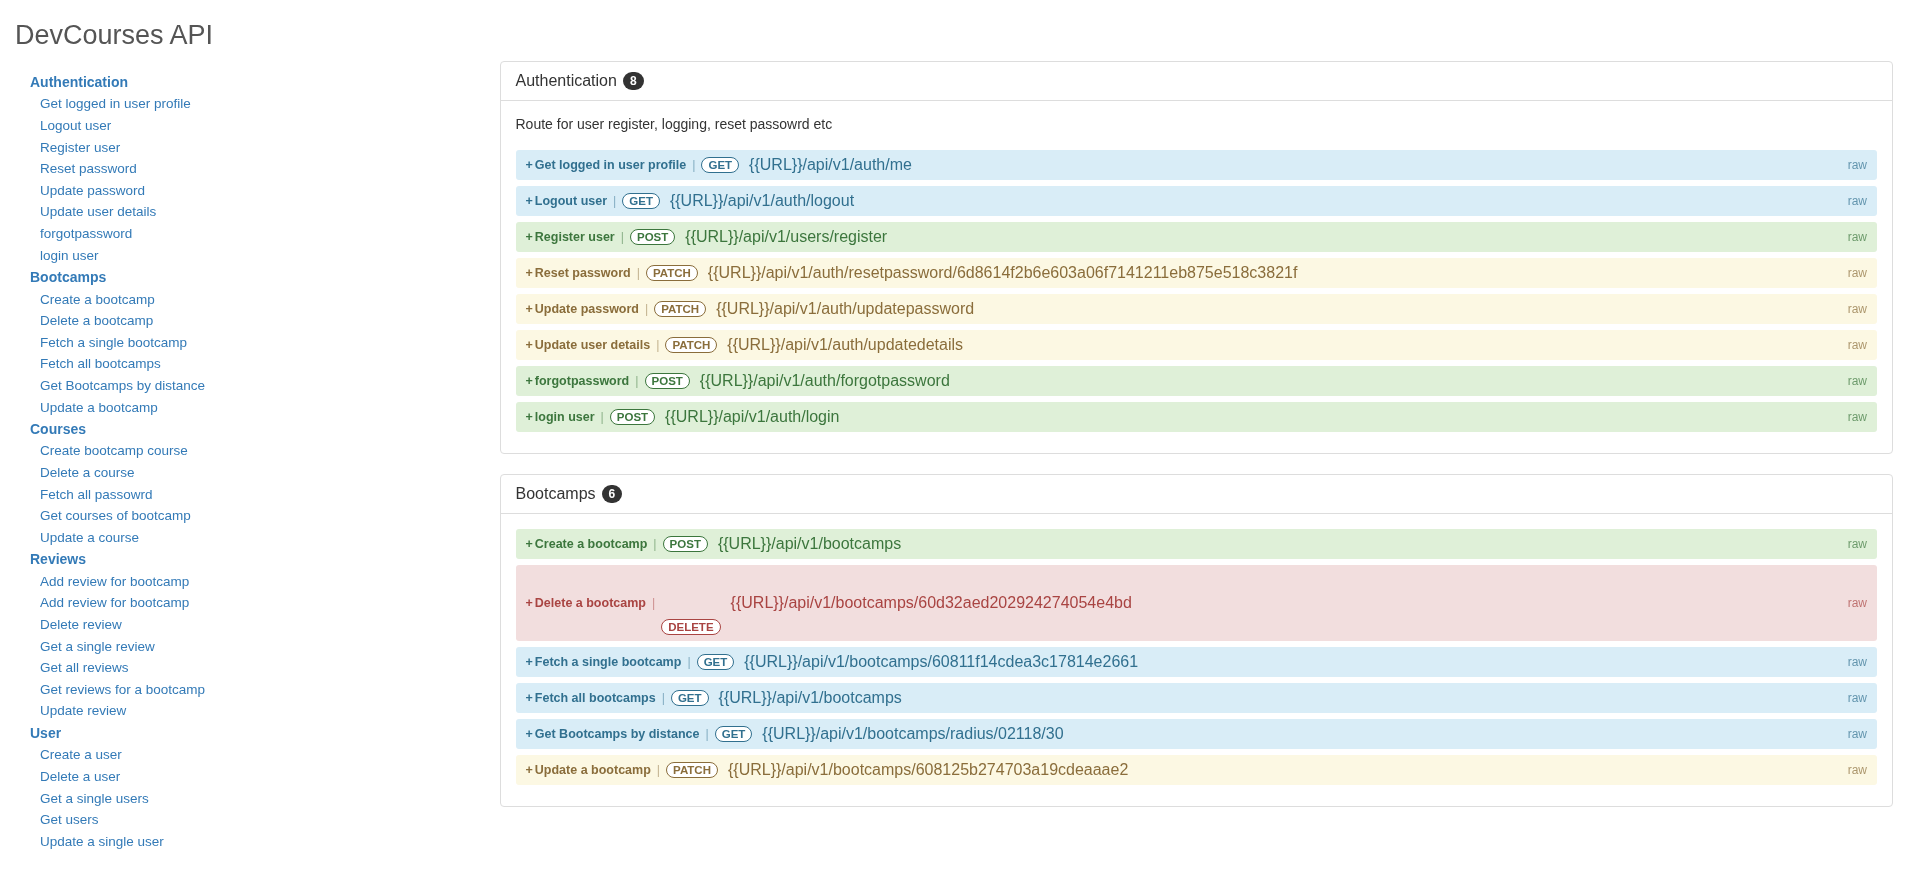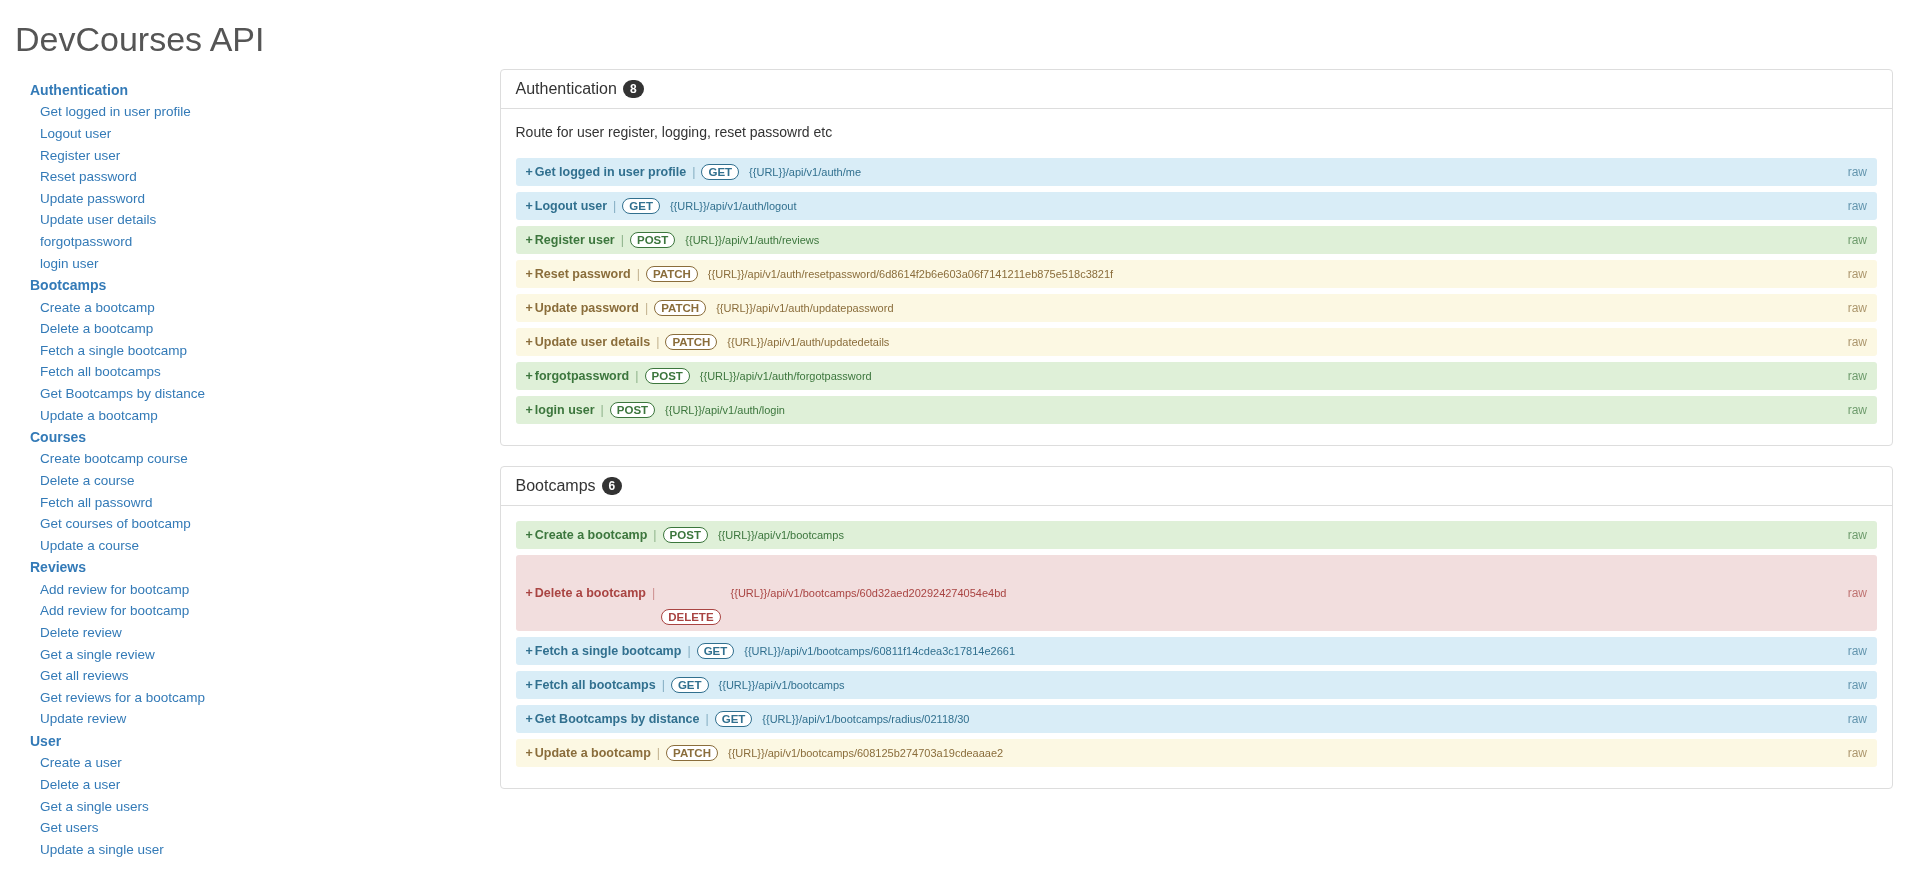--- a/index.html
+++ b/index.html
@@ -5,21 +5,21 @@
   * { box-sizing: border-box; }
   body {
     margin: 0;
     font-family: "Helvetica Neue", Helvetica, Arial, sans-serif;
     font-size: 14px;
     color: #333;
     background: #fff;
   }
   .container { padding: 0 15px; }
   h2.page-title {
-    font-size: 34px;
+    font-size: 27px;
     font-weight: 500;
     color: #555;
     margin: 20px 0 10px;
   }
   .layout { display: flex; }
   .sidebar {
     width: 25%;
     padding: 10px 0 20px 15px;
   }
   .sidebar ul { list-style: none; padding: 0; margin: 0; }
@@ -95,21 +95,21 @@
   .req-row .sep { margin: 0 6px; color: inherit; opacity: 0.5; }
   .method-badge {
     display: inline-block;
     border: 1px solid;
     padding: 1px 6px;
     border-radius: 8px;
     font-size: 11.5px;
     font-weight: 600;
     background: #fff;
   }
-  .req-url { margin-left: 10px; font-size: 11px; }
+  .req-url { margin-left: 10px; font-size: 16px; }
   .raw-link { margin-left: auto; font-size: 12px; opacity: 0.7; cursor: pointer; }
   
   .m-get   { background: #d9edf7; color: #31708f; }
   .m-get .method-badge   { border-color:#31708f; color:#31708f; }
   .m-post  { background: #dff0d8; color: #3c763d; }
   .m-post .method-badge  { border-color:#3c763d; color:#3c763d; }
   .m-patch { background: #fcf8e3; color: #8a6d3b; }
   .m-patch .method-badge { border-color:#8a6d3b; color:#8a6d3b; }
   .m-delete{ background: #f2dede; color: #a94442; }
   .m-delete .method-badge{ border-color:#a94442; color:#a94442;margin-top:48px; }
@@ -269,21 +269,21 @@
               <span class="sep">|</span>
               <span class="method-badge">GET</span>
               <span class="req-url">{{URL}}/api/v1/auth/logout</span>
               <span class="raw-link">raw</span>
             </div>
             <div class="req-row m-post">
               <span class="expand">+</span>
               <span class="req-name">Register user</span>
               <span class="sep">|</span>
               <span class="method-badge">POST</span>
-              <span class="req-url">{{URL}}/api/v1/auth/reviews</span>
+              <span class="req-url">{{URL}}/api/v1/users/register</span>
               <span class="raw-link">raw</span>
             </div>
             <div class="req-row m-patch">
               <span class="expand">+</span>
               <span class="req-name">Reset password</span>
               <span class="sep">|</span>
               <span class="method-badge">PATCH</span>
               <span class="req-url">{{URL}}/api/v1/auth/resetpassword/6d8614f2b6e603a06f7141211eb875e518c3821f</span>
               <span class="raw-link">raw</span>
             </div>

